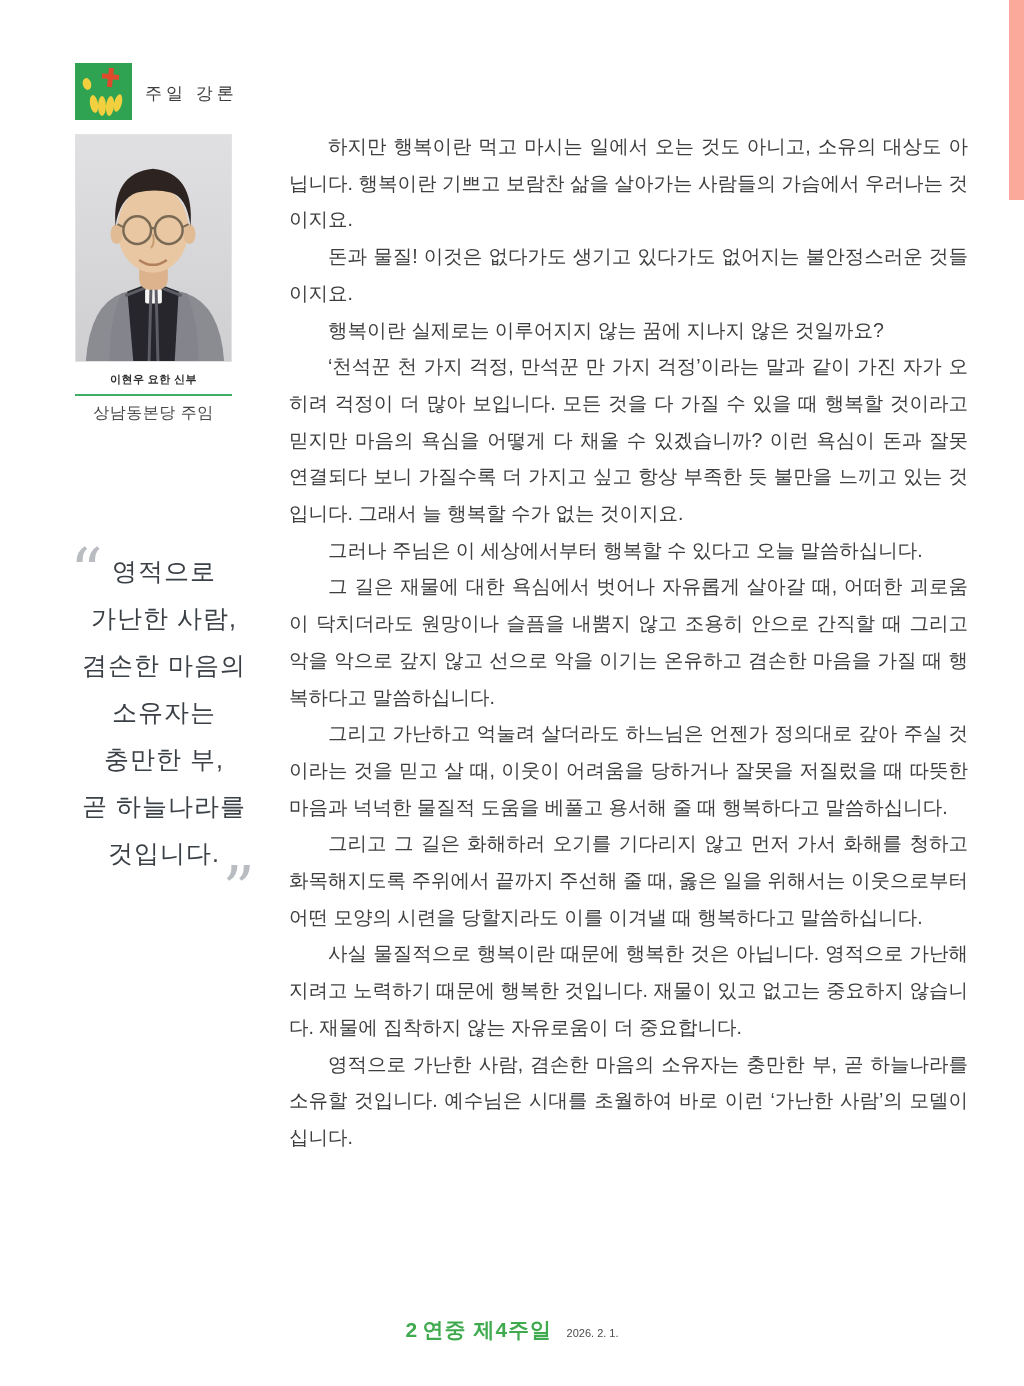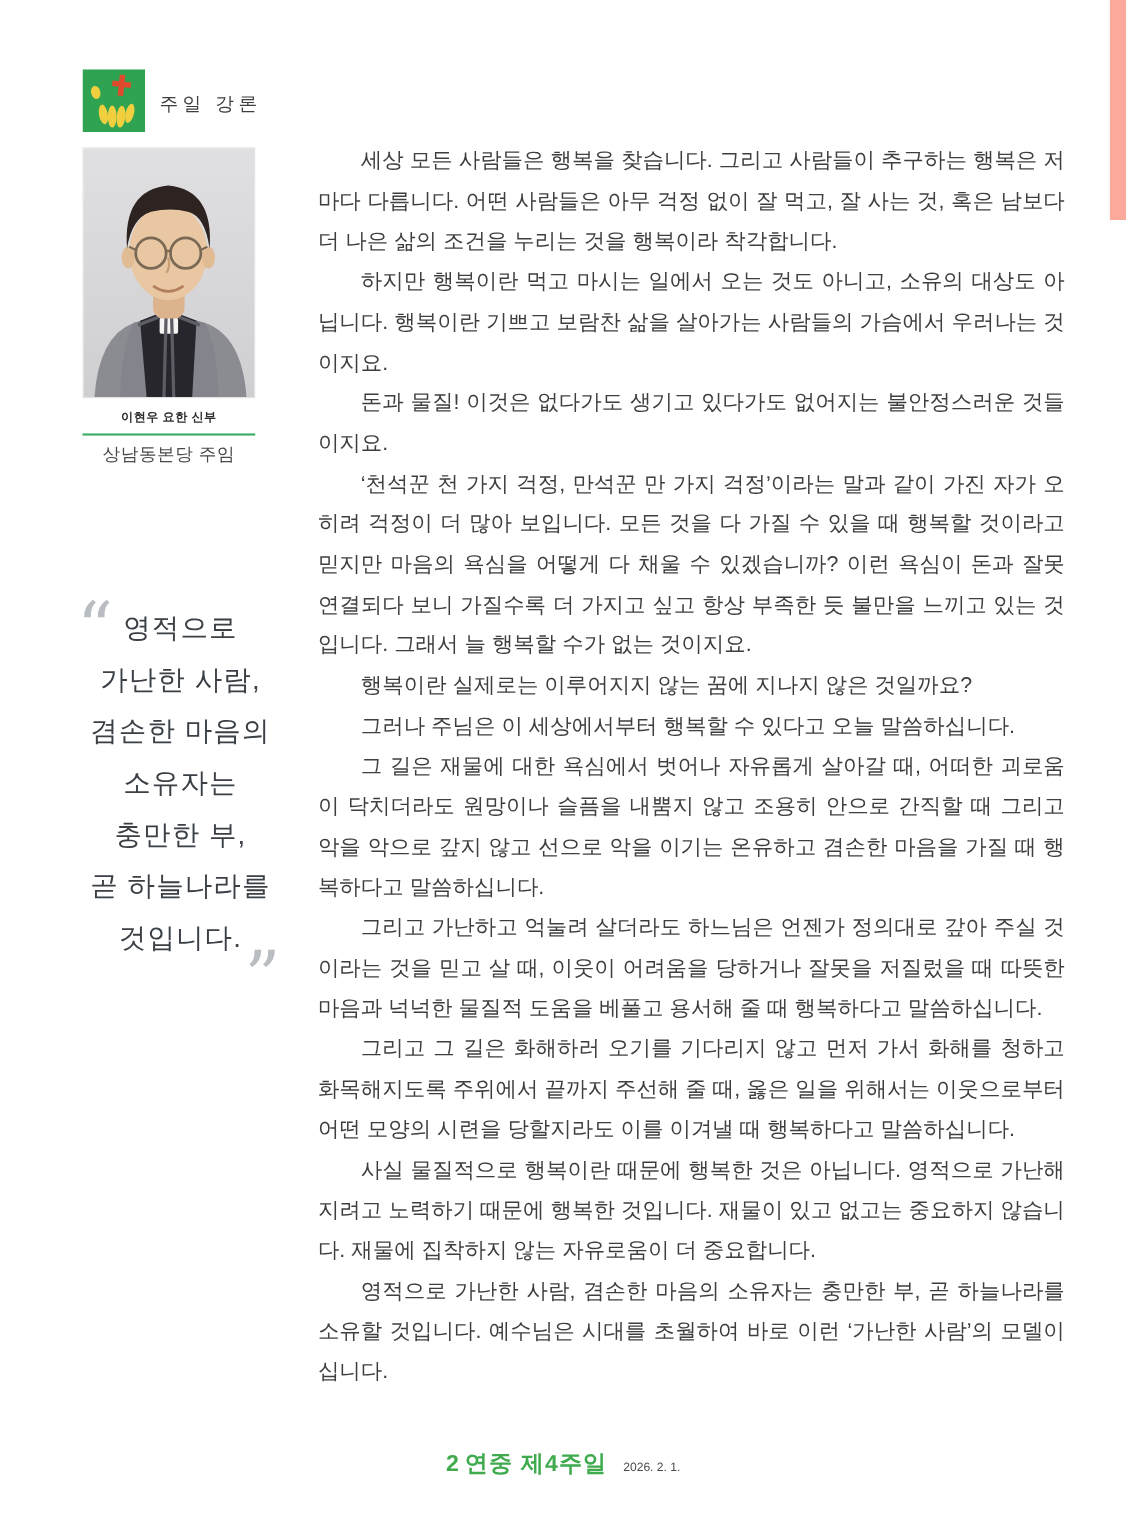--- a/index.html
+++ b/index.html
@@ -163,25 +163,24 @@
     <div>겸손한 마음의</div>
     <div>소유자는</div>
     <div>충만한 부,</div>
     <div>곧 하늘나라를</div>
     <div>것입니다.</div>
     <span class="quote-mark quote-close">”</span>
   </div>
 
   <div class="main-column">
     <div class="article-body">
-      <p>세상 모든 사람들은 행복을 찾습니다. 그리고 사람들이 추구하는 행복은 저마다 다릅니다. 어떤 사람들은 아무 걱정 없이 잘 먹고, 잘 사는 것, 혹은 남보다 더 나은 삶의 조건을 누리는 것을 행복이라 착각합니다.</p>
       <p>하지만 행복이란 먹고 마시는 일에서 오는 것도 아니고, 소유의 대상도 아닙니다. 행복이란 기쁘고 보람찬 삶을 살아가는 사람들의 가슴에서 우러나는 것이지요.</p>
       <p>돈과 물질! 이것은 없다가도 생기고 있다가도 없어지는 불안정스러운 것들이지요.</p>
+      <p>행복이란 실제로는 이루어지지 않는 꿈에 지나지 않은 것일까요?</p>
       <p>‘천석꾼 천 가지 걱정, 만석꾼 만 가지 걱정’이라는 말과 같이 가진 자가 오히려 걱정이 더 많아 보입니다. 모든 것을 다 가질 수 있을 때 행복할 것이라고 믿지만 마음의 욕심을 어떻게 다 채울 수 있겠습니까? 이런 욕심이 돈과 잘못 연결되다 보니 가질수록 더 가지고 싶고 항상 부족한 듯 불만을 느끼고 있는 것입니다. 그래서 늘 행복할 수가 없는 것이지요.</p>
-      <p>행복이란 실제로는 이루어지지 않는 꿈에 지나지 않은 것일까요?</p>
       <p>그러나 주님은 이 세상에서부터 행복할 수 있다고 오늘 말씀하십니다.</p>
       <p>그 길은 재물에 대한 욕심에서 벗어나 자유롭게 살아갈 때, 어떠한 괴로움이 닥치더라도 원망이나 슬픔을 내뿜지 않고 조용히 안으로 간직할 때 그리고 악을 악으로 갚지 않고 선으로 악을 이기는 온유하고 겸손한 마음을 가질 때 행복하다고 말씀하십니다.</p>
       <p>그리고 가난하고 억눌려 살더라도 하느님은 언젠가 정의대로 갚아 주실 것이라는 것을 믿고 살 때, 이웃이 어려움을 당하거나 잘못을 저질렀을 때 따뜻한 마음과 넉넉한 물질적 도움을 베풀고 용서해 줄 때 행복하다고 말씀하십니다.</p>
       <p>그리고 그 길은 화해하러 오기를 기다리지 않고 먼저 가서 화해를 청하고 화목해지도록 주위에서 끝까지 주선해 줄 때, 옳은 일을 위해서는 이웃으로부터 어떤 모양의 시련을 당할지라도 이를 이겨낼 때 행복하다고 말씀하십니다.</p>
       <p>사실 물질적으로 행복이란 때문에 행복한 것은 아닙니다. 영적으로 가난해지려고 노력하기 때문에 행복한 것입니다. 재물이 있고 없고는 중요하지 않습니다. 재물에 집착하지 않는 자유로움이 더 중요합니다.</p>
       <p>영적으로 가난한 사람, 겸손한 마음의 소유자는 충만한 부, 곧 하늘나라를 소유할 것입니다. 예수님은 시대를 초월하여 바로 이런 ‘가난한 사람’의 모델이십니다.</p>
 
     </div>
   </div>
 

